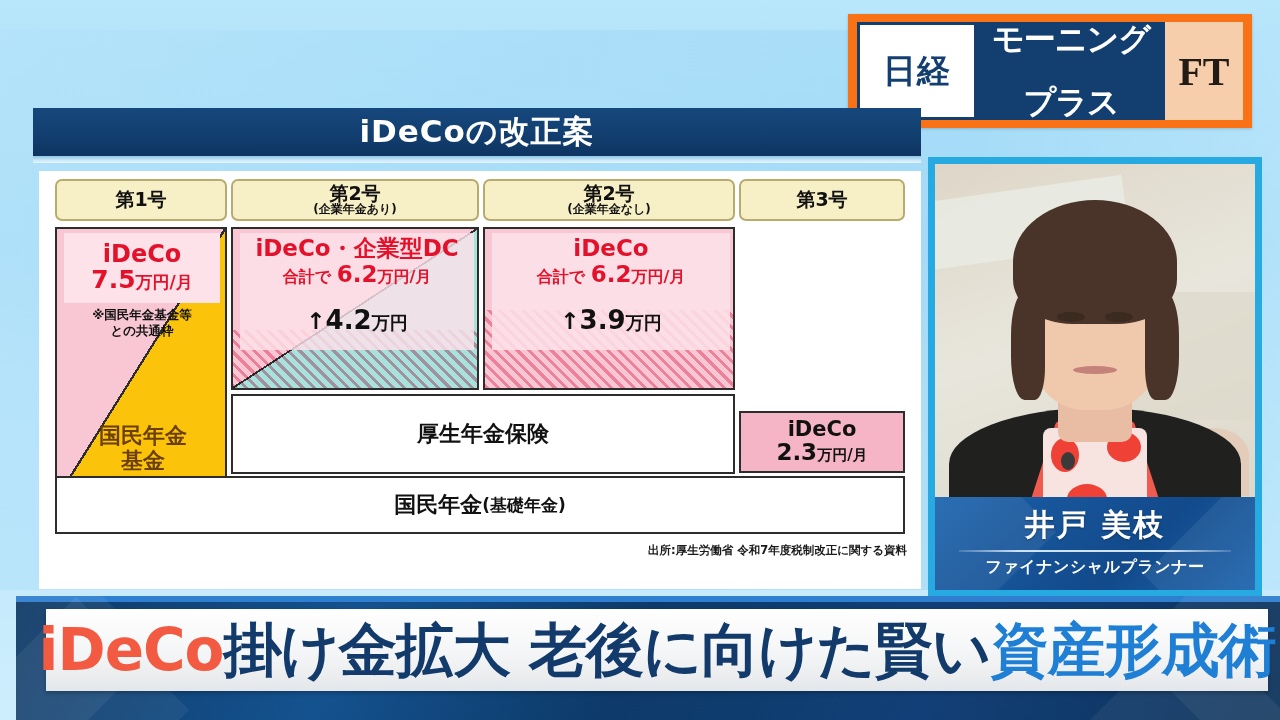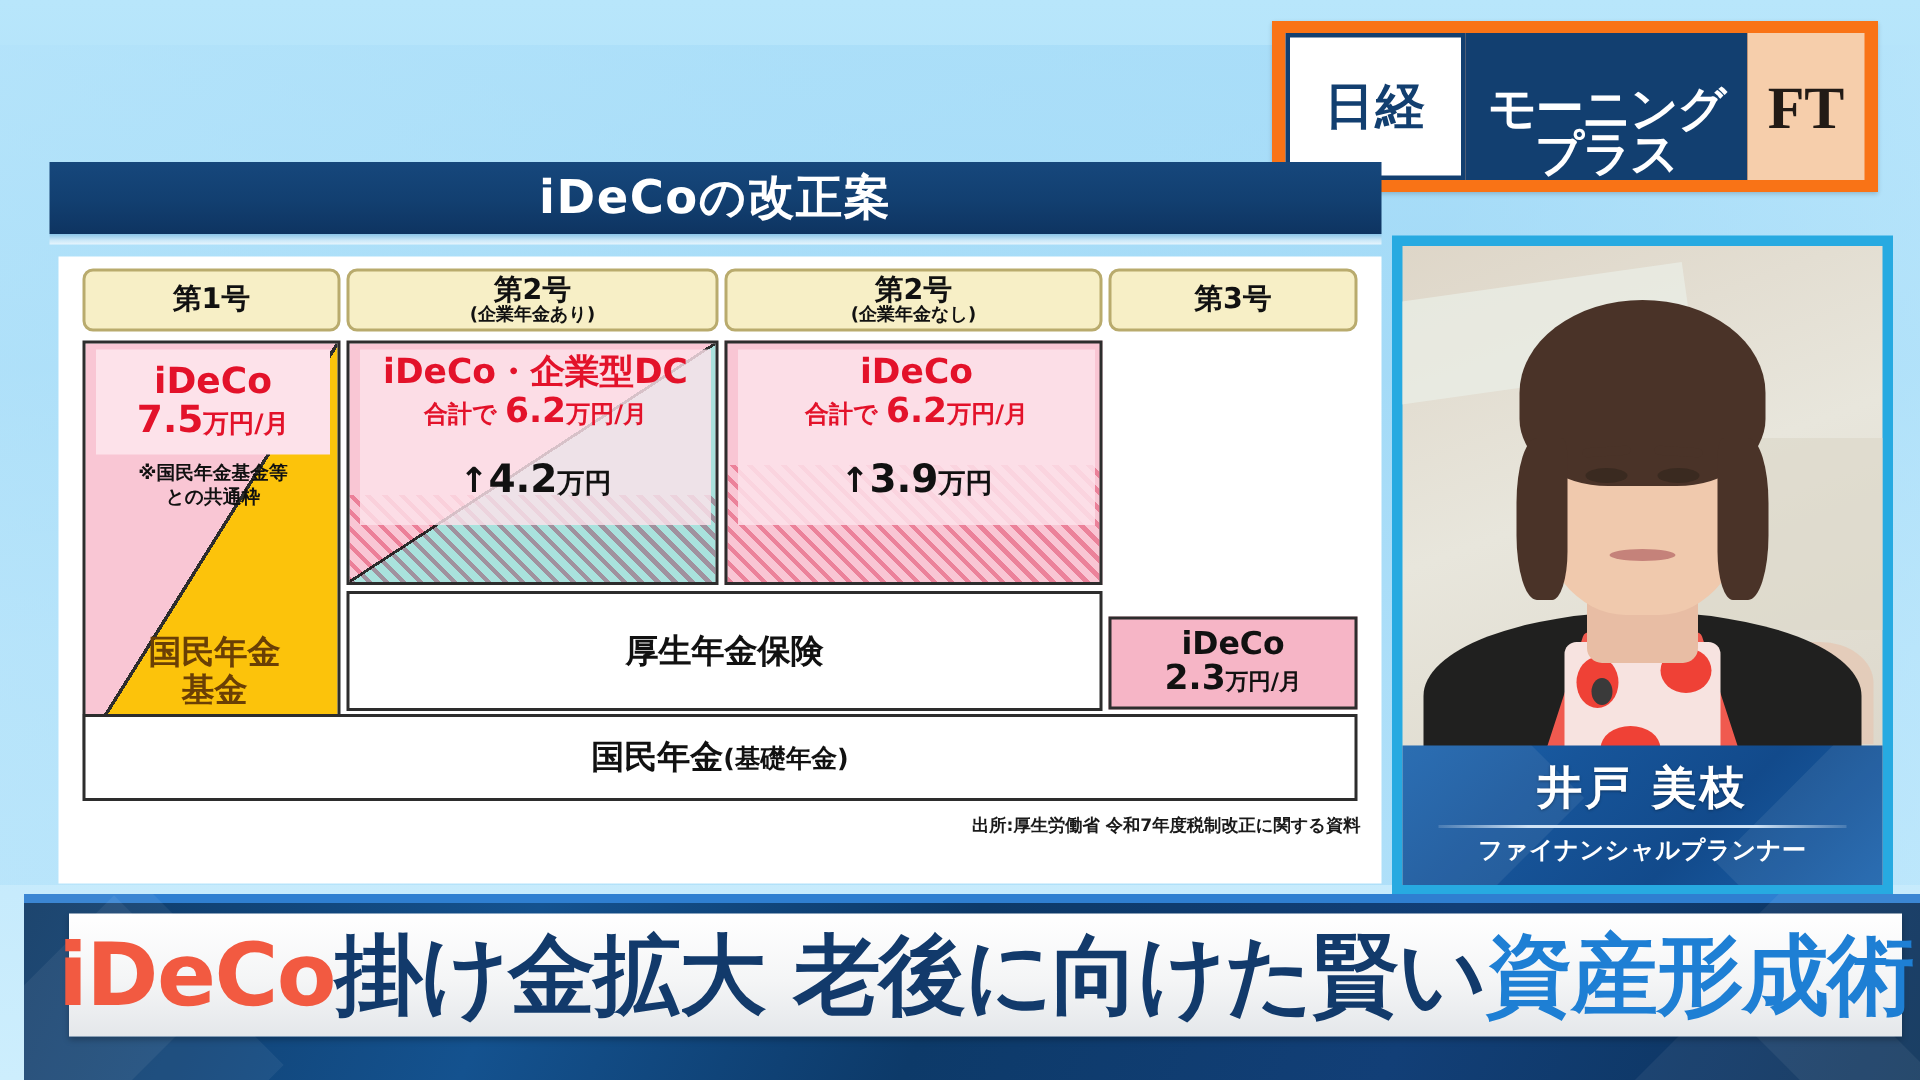--- a/index.html
+++ b/index.html
@@ -30,21 +30,21 @@
   }
   #logo-inner { display: flex; height: 100%; align-items: stretch; }
   #logo-nikkei {
     width: 120px; background: #fff; border: 3px solid #123f70;
     display: flex; align-items: center; justify-content: center;
     font-family: "DejaVu Sans", sans-serif; font-weight: 700;
     font-size: 33px; color: #123f70; letter-spacing: 1px;
   }
   #logo-mp {
     flex: 1; background: #123f70; color: #fff;
-    display: flex; flex-direction: column; align-items: center; justify-content: flex-end;
+    display: flex; flex-direction: column; align-items: center; justify-content: space-between;
     font-family: "DejaVu Sans", sans-serif; font-weight: 700;
     line-height: .96; padding: 2px 6px;
   }
   #logo-mp span { font-size: 32px; letter-spacing: -1px; display: block; text-align: center; }
   #logo-ft {
     width: 78px; background: #f6ceab;
     display: flex; align-items: center; justify-content: center;
     font-family: "Liberation Serif", "DejaVu Serif", serif; font-weight: 700;
     font-size: 40px; color: #221b16;
   }

